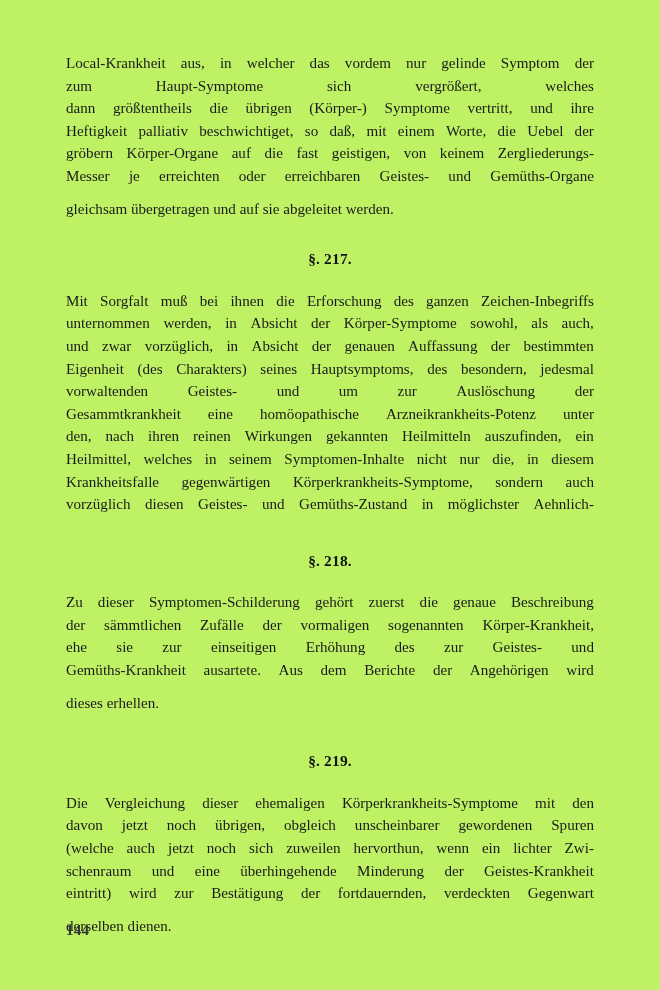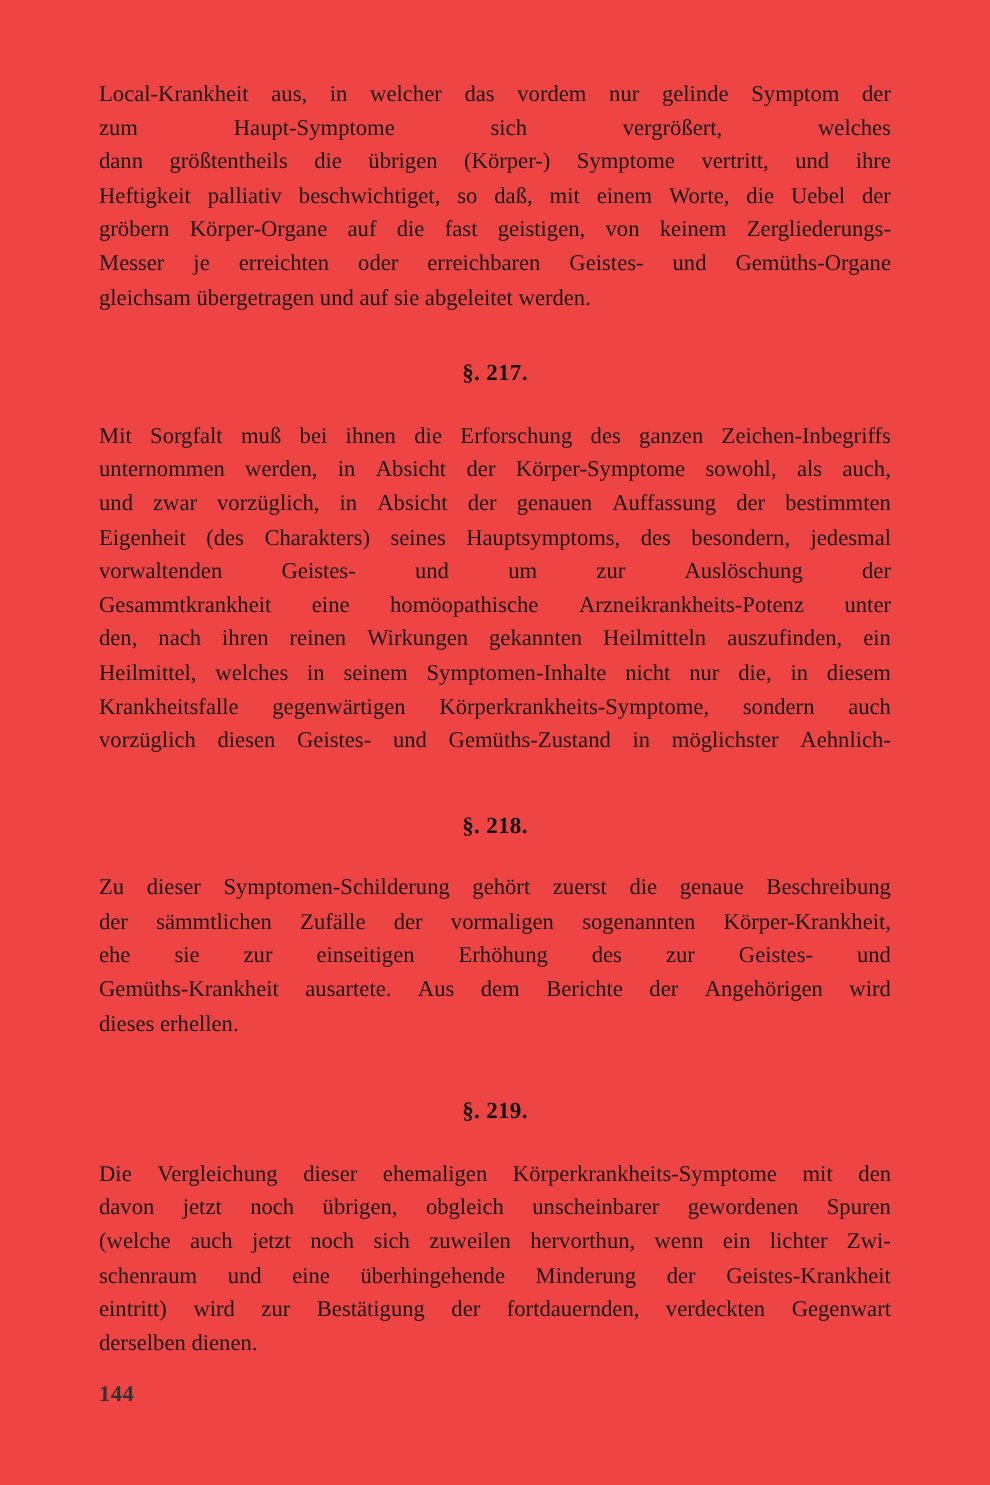--- a/index.html
+++ b/index.html
@@ -17,21 +17,21 @@
     color: #1a1a1a;
     -webkit-font-smoothing: antialiased;
   }
 
   .page {
     position: absolute;
     left: 0;
     top: 0;
     width: 660px;
     height: 990px;
-    background: #ef4444;
+    background: #bef264;
   }
 
   .text-column {
     position: absolute;
     left: 66px;
     top: 52px;
     width: 528px;
   }
 
   
@@ -46,20 +46,21 @@
     height: 22.6px;
     font-size: 15.1px;
     line-height: 22.6px;
     color: #1a1a1a;
     white-space: nowrap;
   }
   
   .line.last {
     display: block;
     text-align: left;
+    margin-top: 10px;
   }
   .line > span {
     display: inline-block;
   }
 
   
   .section-heading {
     width: 528px;
     text-align: center;
     font-weight: bold;

